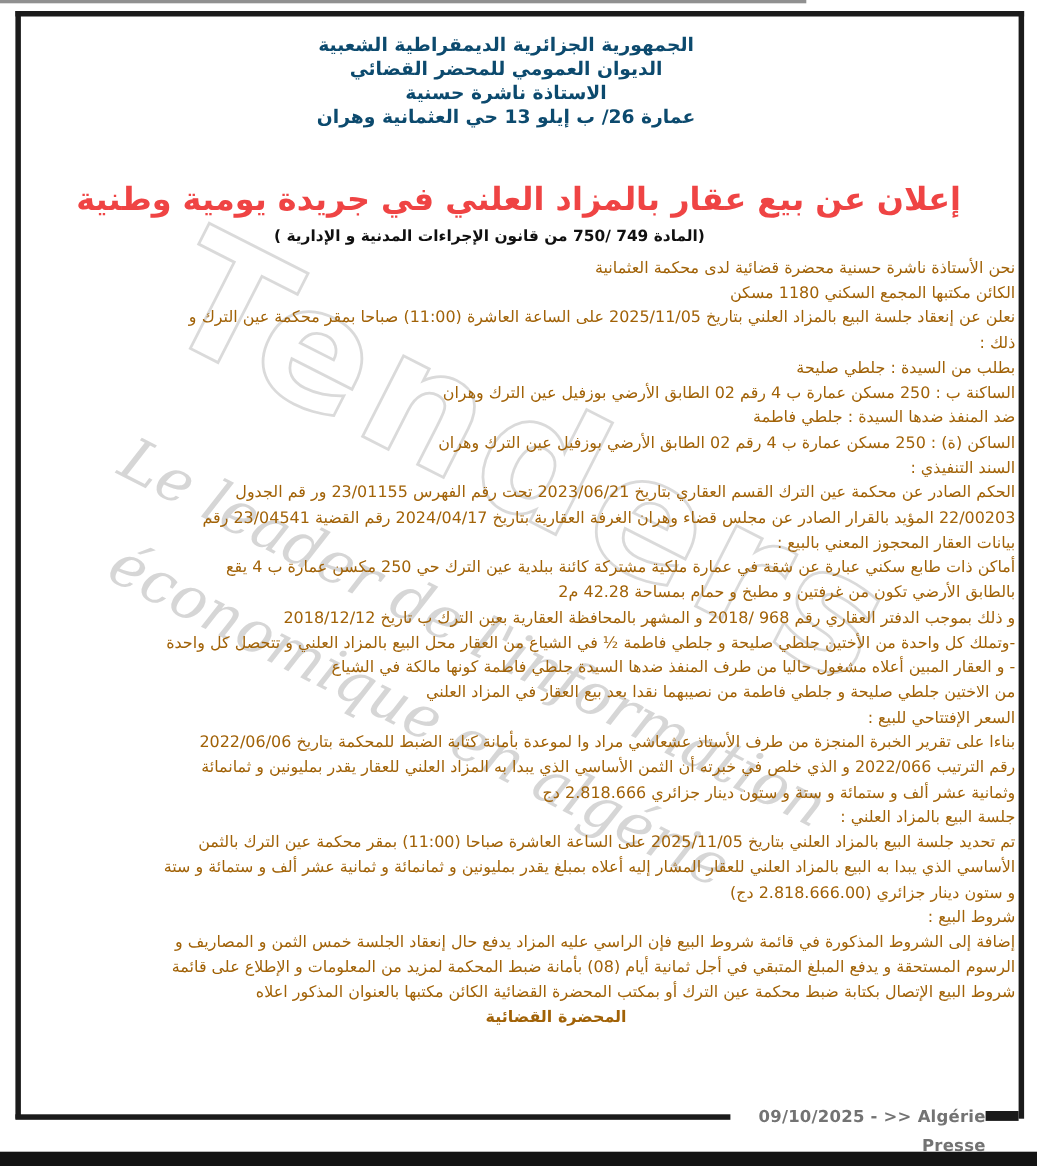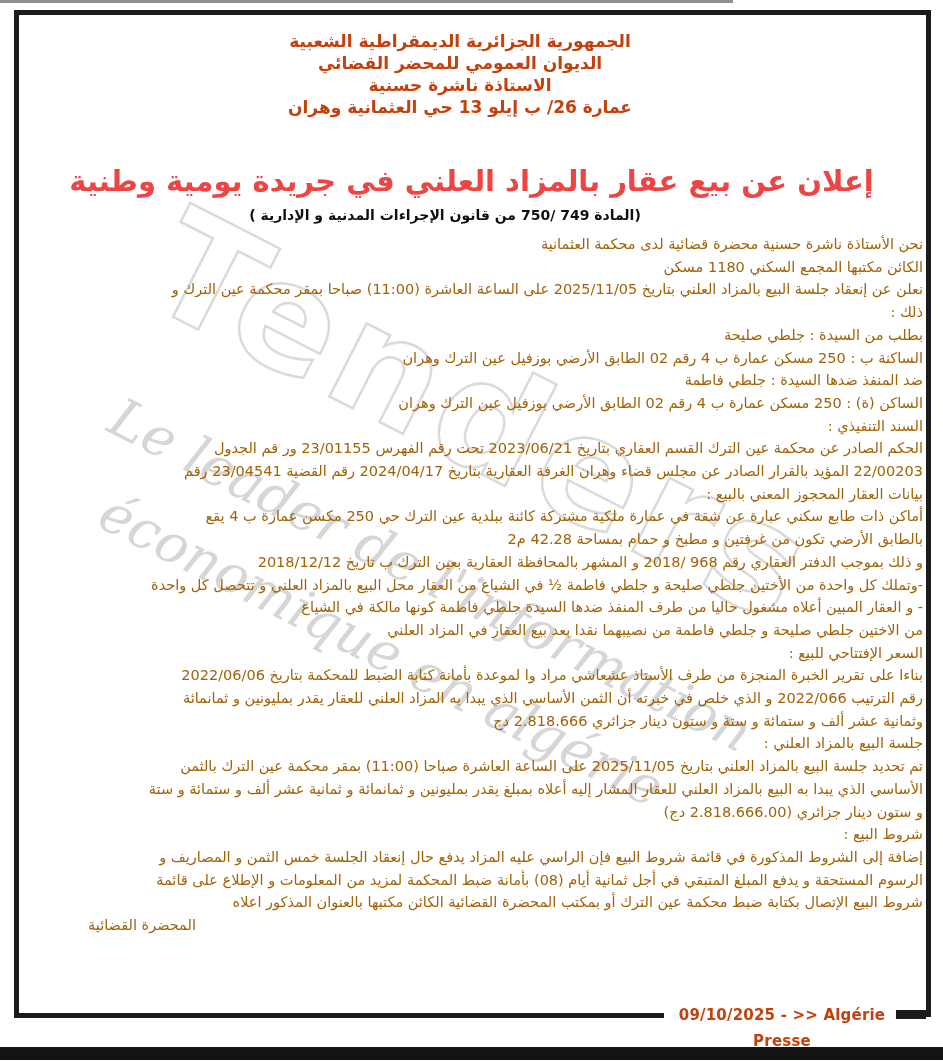--- a/index.html
+++ b/index.html
@@ -27,21 +27,21 @@
   }
   .frame-corner-hook{
     position:absolute;left:893px;top:1010px;width:33px;height:9px;
     background:#1b1b1b;
   }
   .footer-credit{
     position:absolute;left:668px;top:1002px;width:228px;height:26px;
     background:#ffffff;
     font-family:"DejaVu Sans",sans-serif;
     font-weight:bold;font-size:15px;line-height:26px;
-    color:#c2410c;text-align:center;letter-spacing:.2px;
+    color:#737373;text-align:right;letter-spacing:.2px;
     z-index:3;
   }
   .bottom-bar{
     position:absolute;left:0;top:1047px;width:943px;height:13px;
     background:#141414;
   }
   
   .watermark{
     position:absolute;left:0;top:0;z-index:0;pointer-events:none;
   }
@@ -52,41 +52,41 @@
   }
   .wm-script{
     font-family:"DejaVu Serif",serif;font-style:italic;
     fill:#b5b5b5;fill-opacity:.55;font-size:54px;
   }
   
   .content{position:absolute;left:0;top:0;width:943px;z-index:2;}
   .header-block{
     position:absolute;top:30px;left:0;width:920px;
     text-align:center;direction:rtl;
-    font-weight:bold;font-size:17px;line-height:22px;color:#c2410c;
+    font-weight:bold;font-size:17px;line-height:22px;color:#0c4a6e;
   }
   .main-title{
     position:absolute;top:158px;left:0;width:943px;
     text-align:center;direction:rtl;
     font-weight:bold;font-size:29px;line-height:46px;color:#ef4444;
   }
   .sub-title{
     position:absolute;top:204px;left:0;width:890px;
     text-align:center;direction:rtl;
     font-weight:bold;font-size:14px;line-height:22px;color:#101010;
   }
   .body-block{
     position:absolute;top:233px;right:20px;left:16px;
     direction:rtl;text-align:right;
     font-size:14.5px;line-height:22.7px;color:#a16207;
   }
   .body-line{white-space:nowrap;overflow:visible;}
   .signature-line{
     white-space:nowrap;
-    font-weight:normal;text-align:left;padding-left:72px;
+    font-weight:bold;text-align:center;padding-left:72px;
   }
 </style>
 </head>
 <body>
 
 <div class="page">
 
   <div class="top-scan-line"></div>
 
   <svg class="watermark" width="943" height="1061" viewBox="0 0 943 1061">

